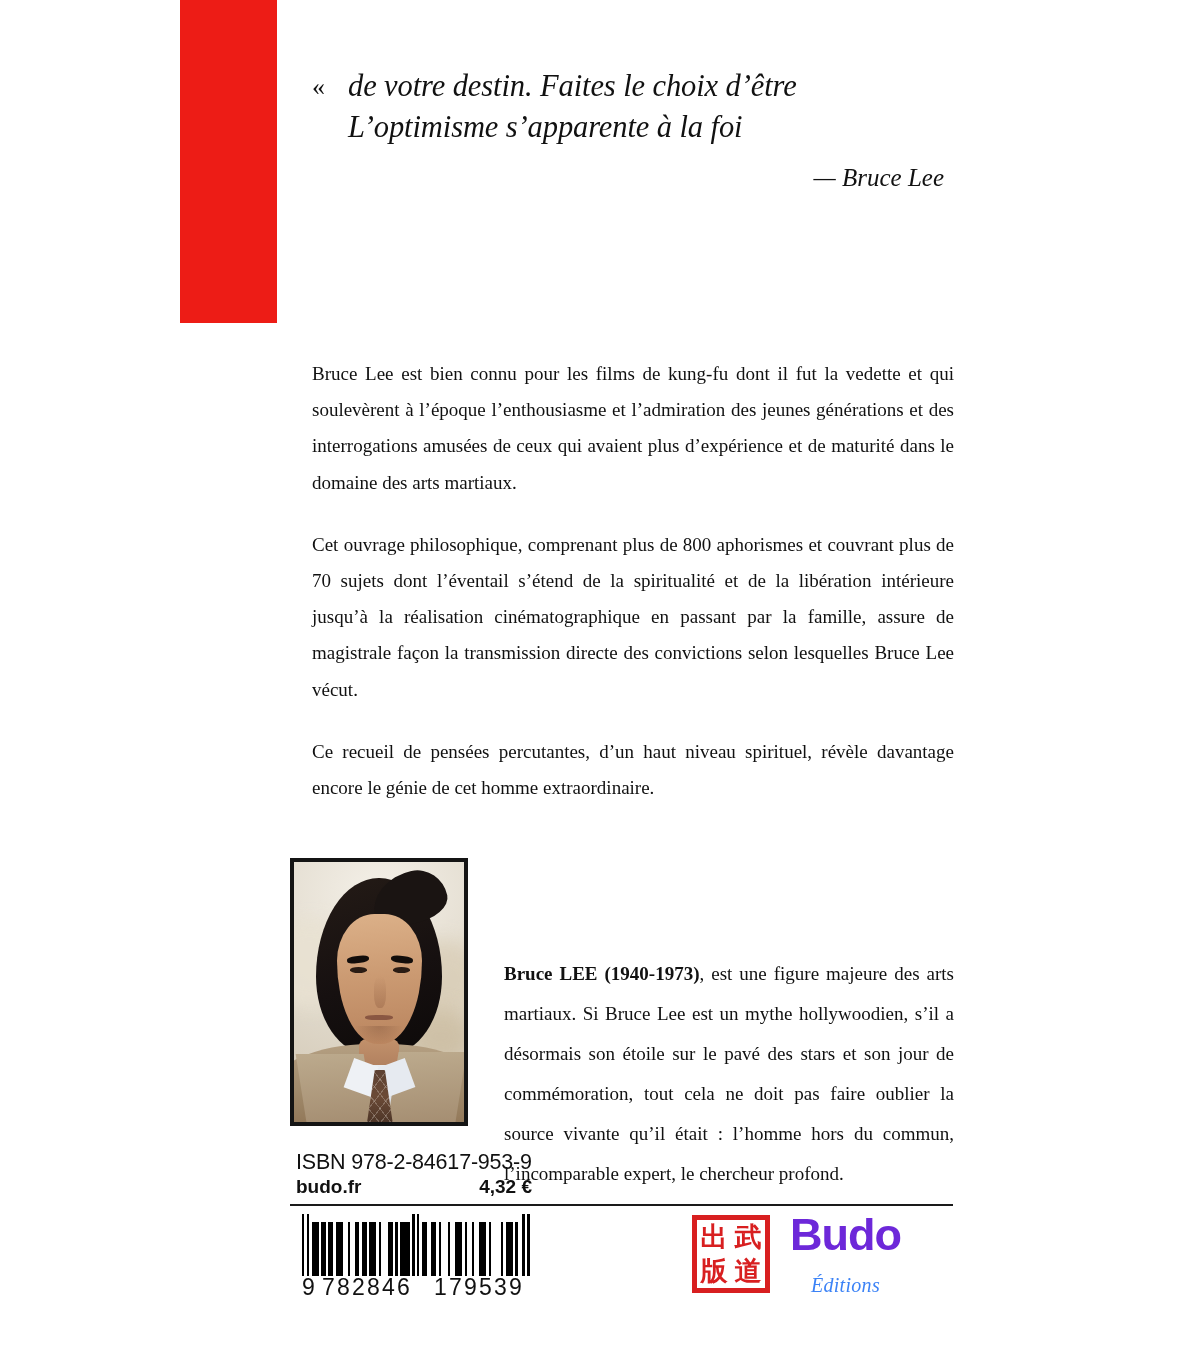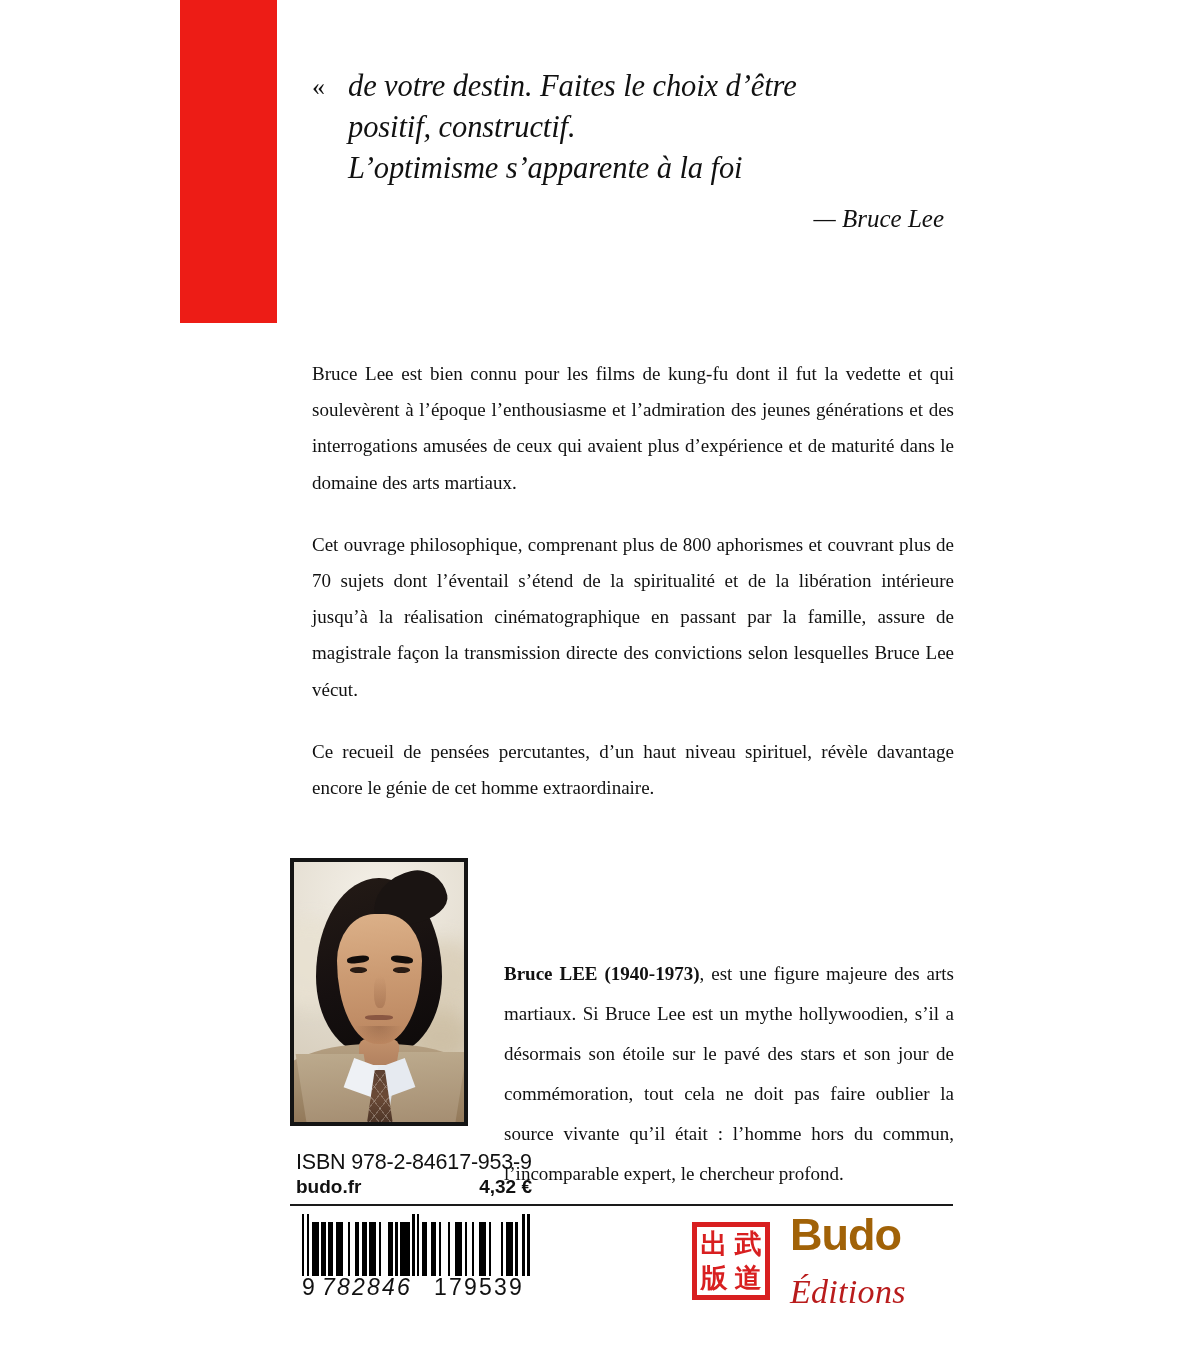--- a/index.html
+++ b/index.html
@@ -281,21 +281,21 @@
   .barcode span { display: block; background: #000; }
   .barcode-digits {
     font-family: "Liberation Sans", "DejaVu Sans", sans-serif;
     font-size: 23px;
     letter-spacing: 2.2px;
     margin-top: -2px;
     white-space: nowrap;
     display: flex;
   }
   .bd-first { width: 16px; }
-  .bd-left { margin-left: 4px; font-style: italic; }
+  .bd-left { margin-left: 4px; }
   .bd-right { margin-left: 22px; }
 
   
   .publisher {
     position: absolute;
     left: 396px;
     top: -80px;
     display: flex;
     align-items: center;
     gap: 20px;
@@ -317,44 +317,43 @@
   }
   .seal span { display: block; }
   .budo-name {
     line-height: 1;
   }
   .budo-main {
     font-family: "Liberation Sans", "DejaVu Sans", sans-serif;
     font-size: 45px;
     font-weight: 700;
     letter-spacing: -1px;
-    color: #a16207;
+    color: #6d28d9;
   }
   .budo-sub {
     font-family: "Liberation Serif", "DejaVu Serif", serif;
     font-style: italic;
-    font-size: 34px;
-    color: #b91c1c;
+    font-size: 20px;
+    color: #3b82f6;
     text-align: center;
     margin-top: 18px;
     letter-spacing: .3px;
   }
 </style>
 </head>
 <body>
 
 <div class="red-bar"></div>
 
 <div class="content">
 
   <div class="quote-block">
     <div class="quote-body">
       <span class="quote-open">«</span>
       <span class="quote-line">de votre destin. Faites le choix d’être</span>
-      <span class="quote-line">positif, constructif.</span>
       <span class="quote-line">L’optimisme s’apparente à la foi</span>
     </div>
     <div class="quote-attrib">— Bruce Lee</div>
   </div>
 
   <div class="desc">
     <p>Bruce Lee est bien connu pour les films de kung-fu dont il fut la vedette et qui soulevèrent à l’époque l’enthousiasme et l’admiration des jeunes générations et des interrogations amusées de ceux qui avaient plus d’expérience et de maturité dans le domaine des arts martiaux.</p>
     <p>Cet ouvrage philosophique, comprenant plus de 800 aphorismes et couvrant plus de 70 sujets dont l’éventail s’étend de la spiritualité et de la libération intérieure jusqu’à la réalisation cinématographique en passant par la famille, assure de magistrale façon la transmission directe des convictions selon lesquelles Bruce Lee vécut.</p>
     <p>Ce recueil de pensées percutantes, d’un haut niveau spirituel, révèle davantage encore le génie de cet homme extraordinaire.</p>
   </div>

